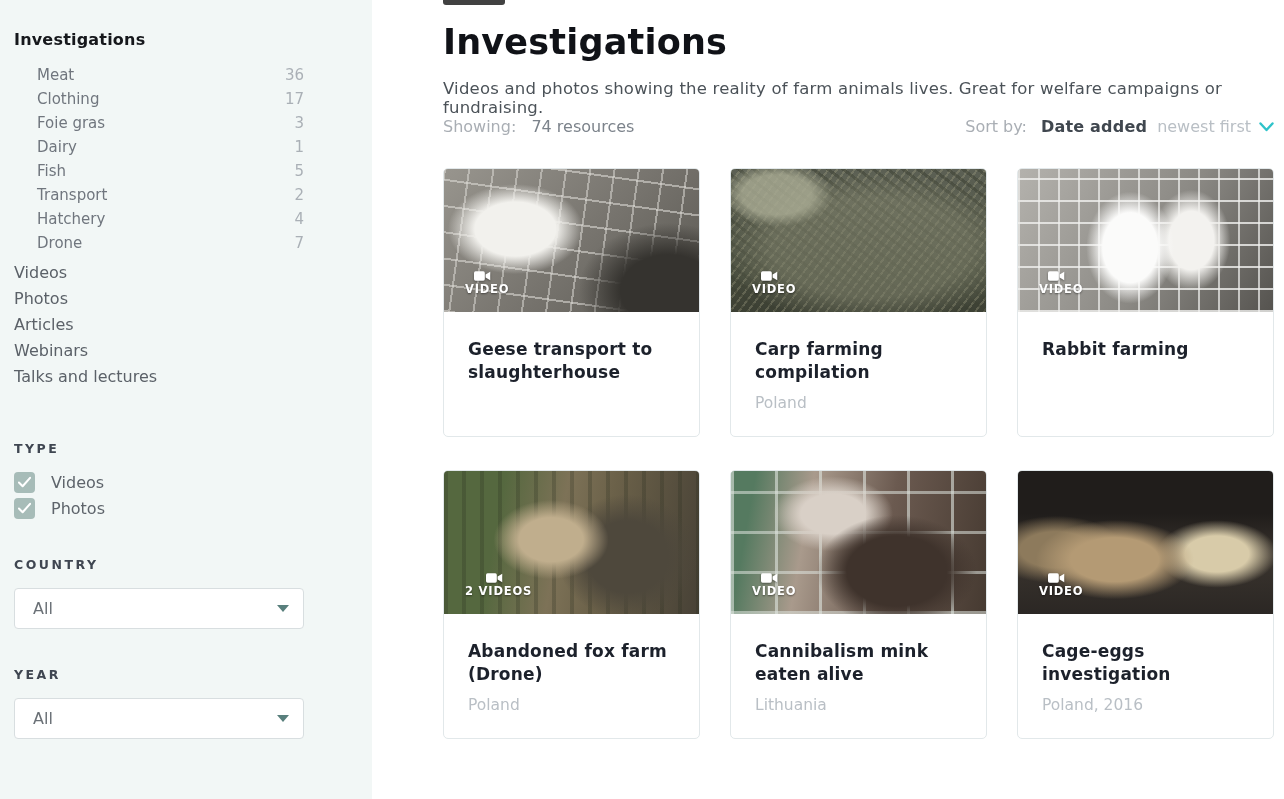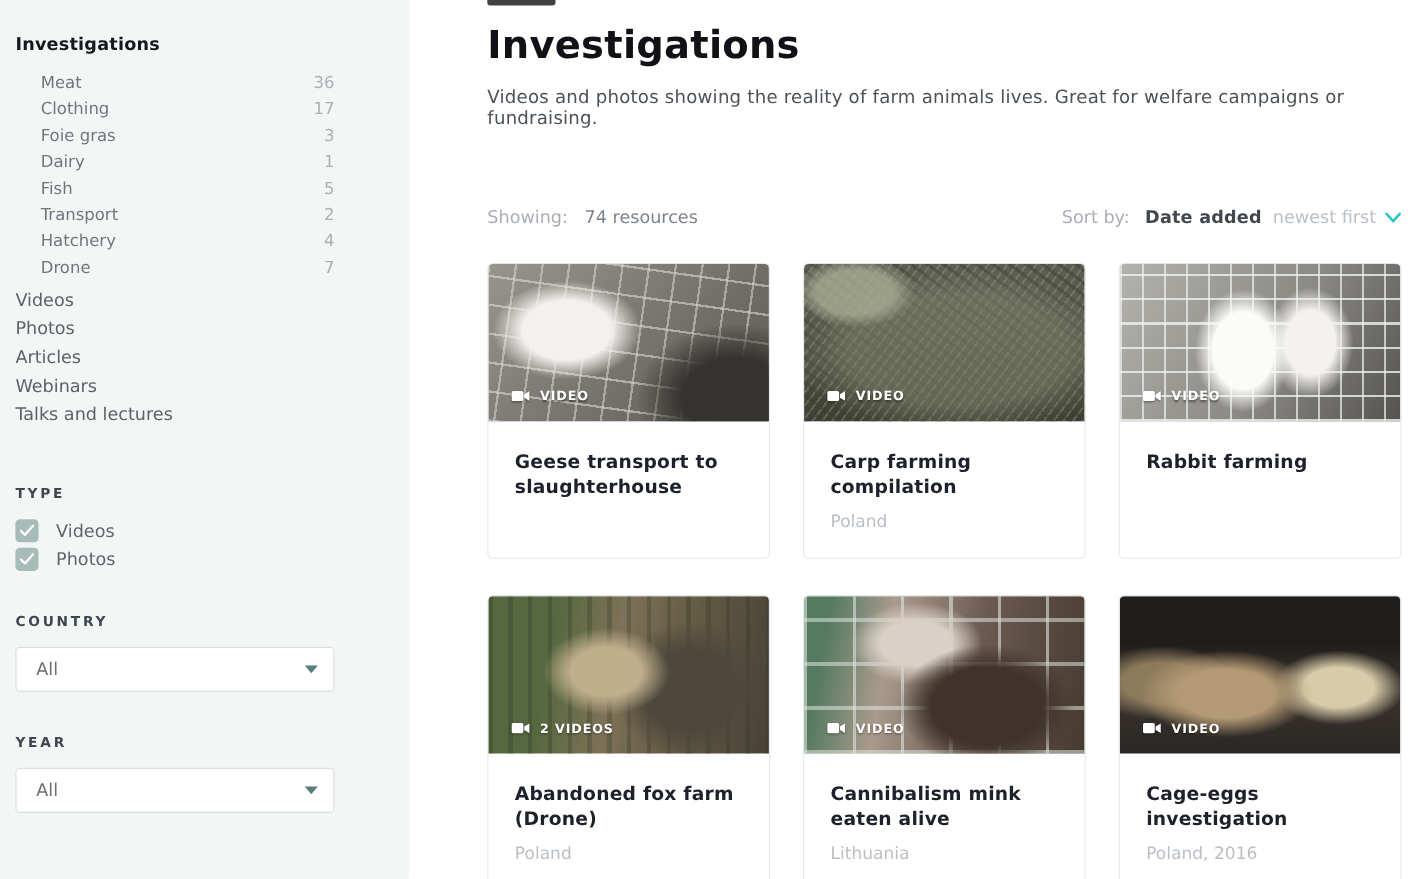--- a/index.html
+++ b/index.html
@@ -35,40 +35,40 @@
   .caret { width:0; height:0; border-left:6px solid transparent; border-right:6px solid transparent;
     border-top:7px solid #587f7c; }
 
   
   .main { position:relative; padding:22px 10px 0 71px; flex:1; }
   .top-tag { position:absolute; left:71px; top:0; width:62px; height:5px;
     background:#414141; border-radius:0 0 3px 3px; }
   h1.page-title { font-size:35px; font-weight:700; color:#101217; letter-spacing:.2px; }
   .subtitle { margin-top:17px; font-size:16.5px; color:#4b5258; letter-spacing:.2px; }
 
-  .results-bar { margin-top:71px; display:flex; justify-content:space-between;
+  .results-bar { display:flex; justify-content:space-between;
     align-items:center; width:831px; }
   .showing { font-size:16px; }
   .showing .s-label { color:#a9aeb4; }
   .showing .s-value { color:#7c838b; margin-left:10px; }
   .sort { display:flex; align-items:center; font-size:16px; }
   .sort .s-label { color:#a9aeb4; margin-right:14px; }
   .sort .s-field { color:#40474f; font-weight:600; margin-right:10px; letter-spacing:.2px; }
   .sort .s-dir { color:#b9bfc5; margin-right:8px; }
   .sort svg { width:15px; height:10px; }
 
   
   .grid { margin-top:32px; display:grid; grid-template-columns:repeat(3,257px);
     column-gap:30px; row-gap:33px; }
   .card { width:257px; background:#ffffff; border:1px solid #e2e8ea; border-radius:5px;
     overflow:hidden; cursor:pointer; min-height:244px; }
   .thumb { position:relative; width:100%; height:143px; }
   .badge { position:absolute; left:21px; bottom:16px; display:flex; align-items:center;
     color:#ffffff; font-size:11.5px; font-weight:700; letter-spacing:.8px;
-    text-shadow:0 1px 2px rgba(0,0,0,.45); }
+    text-shadow:0 1px 2px rgba(0,0,0,.45);flex-direction:column; }
   .badge svg { width:17px; height:12px; margin-right:9px; filter:drop-shadow(0 1px 1px rgba(0,0,0,.4)); }
   .card-body { padding:26px 24px 24px 24px; }
   .card-title { font-size:17px; font-weight:600; color:#1c212b; line-height:1.38; letter-spacing:.2px; }
   .card-loc { margin-top:9px; font-size:15.5px; color:#b9bfc5; }
   .card-loc:empty { display:none; }
 
   
   .thumb-0 { background:
     radial-gradient(ellipse 90px 60px at 28% 42%, #f2f1ed 0 45%, rgba(242,241,237,0) 75%),
     radial-gradient(ellipse 120px 90px at 88% 85%, #35332f 0 40%, rgba(53,51,47,0) 75%),

